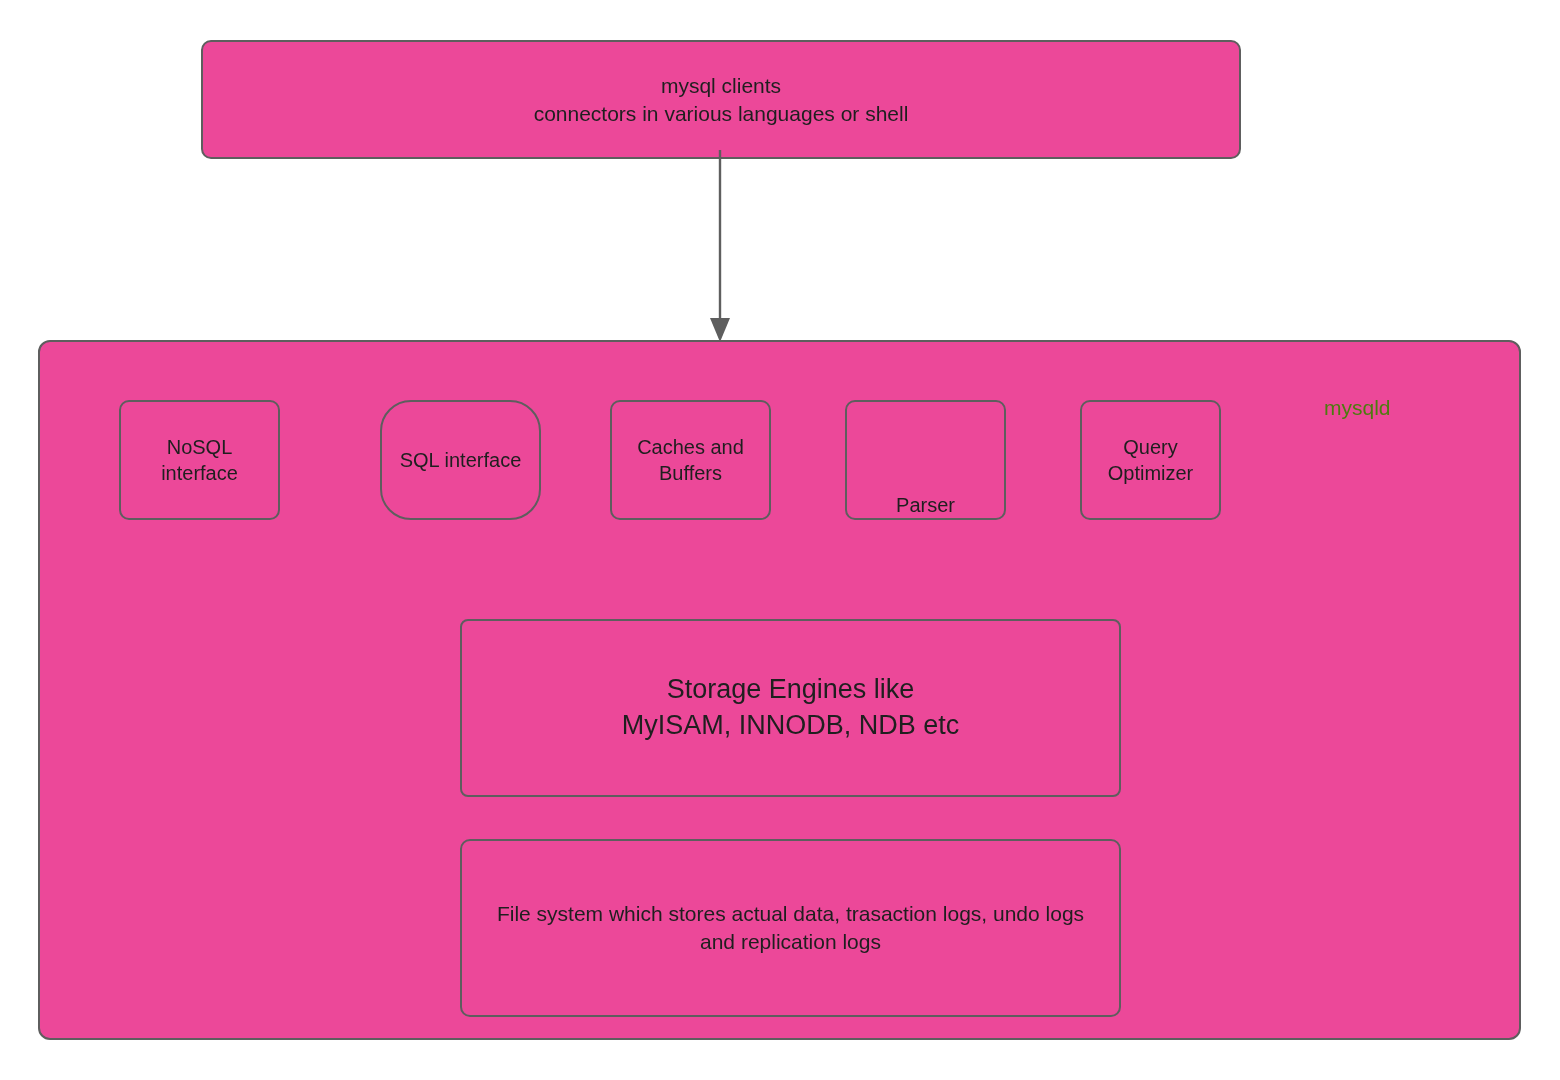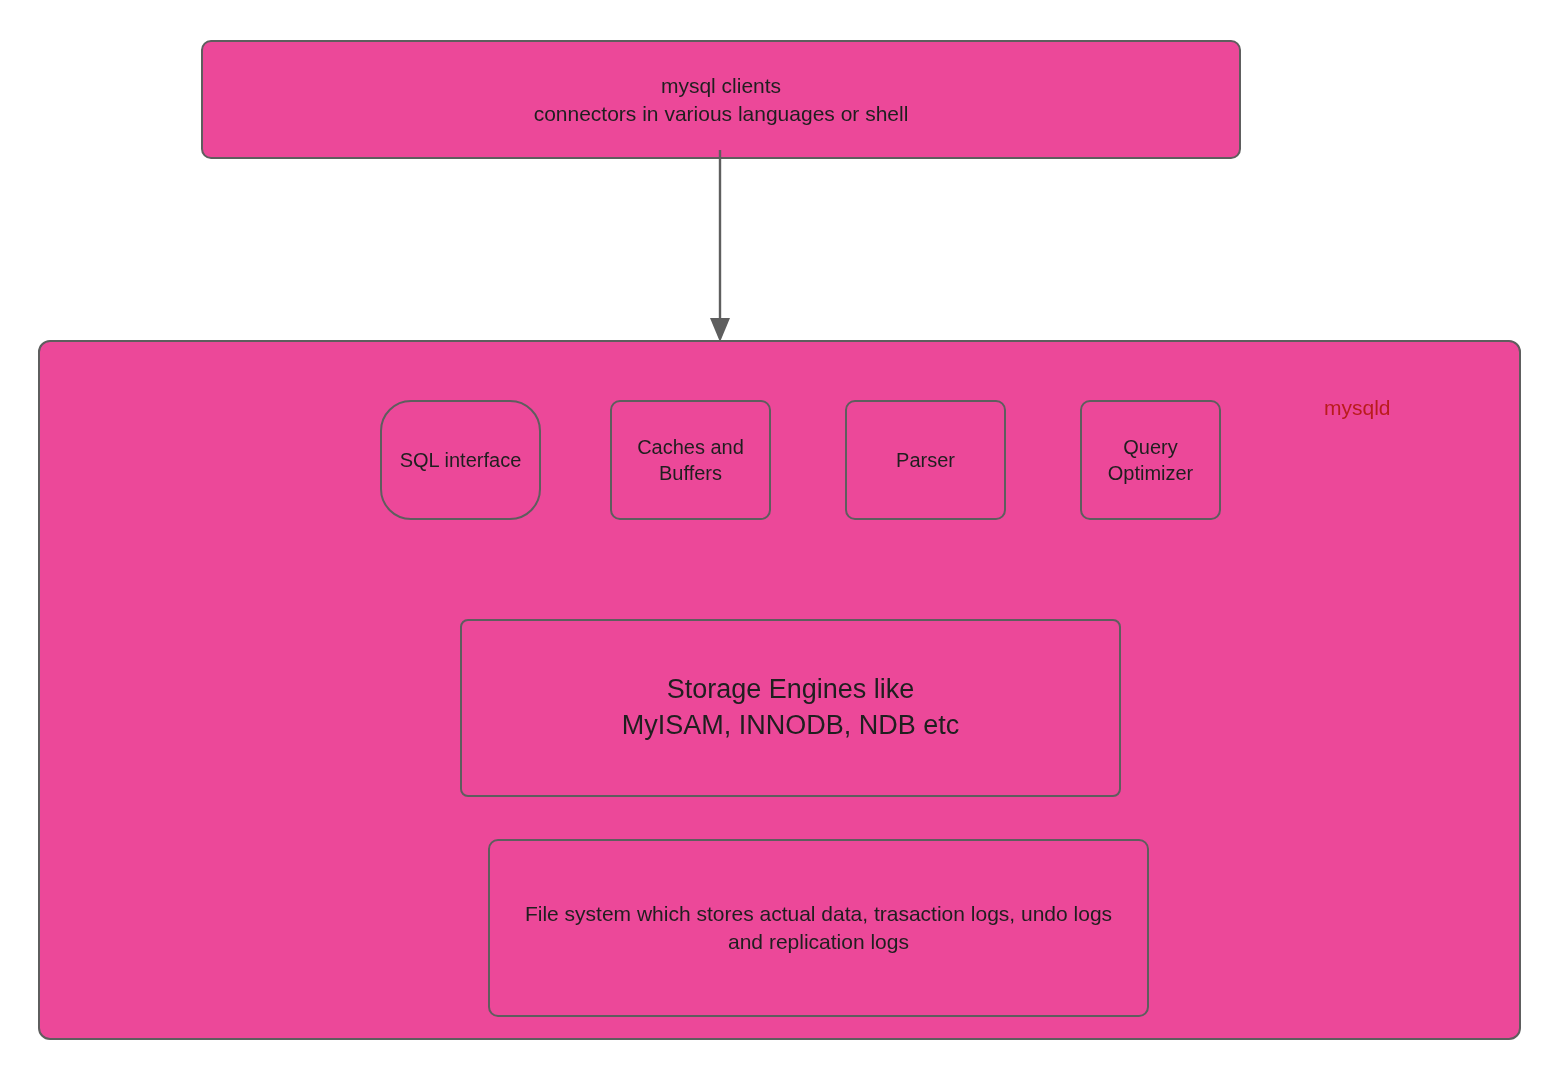--- a/index.html
+++ b/index.html
@@ -54,50 +54,49 @@
     width: 1483px;
     height: 700px;
     border-radius: 12px;
     display: block;
   }
   .mysqld-title {
     position: absolute;
     left: 1324px;
     top: 396px;
     font-size: 21px;
-    color: #b91c1c;
+    color: #4d7c0f;
     white-space: nowrap;
   }
   .row-node {
     top: 400px;
     height: 120px;
     font-size: 20px;
   }
   .n-nosql   { left: 119px;  width: 161px; }
   .n-sql     { left: 380px;  width: 161px; border-radius: 31px; }
   .n-caches  { left: 610px;  width: 161px; }
-  .n-parser  { left: 845px;  width: 161px; }
+  .n-parser  { left: 845px;  width: 161px; align-items: flex-end; }
   .n-qopt    { left: 1080px; width: 141px; }
 
   .storage-box {
     left: 460px;
     top: 619px;
     width: 661px;
     height: 178px;
     font-size: 27px;
     border-radius: 8px;
   }
   .fs-box {
     left: 460px;
     top: 839px;
     width: 661px;
     height: 178px;
     font-size: 21px;
     border-radius: 10px;
-    margin-left: 28px;
   }
 
   
   .connector {
     position: absolute;
     left: 660px;
     top: 150px;
     width: 130px;
     height: 200px;
     pointer-events: none;
@@ -115,20 +114,24 @@
 
   <svg class="connector" viewBox="0 0 130 200">
     <line x1="60" y1="0" x2="60" y2="181" stroke="#5e5e5e" stroke-width="2.4"></line>
     <polygon points="60,192 50,168 70,168" fill="#5e5e5e"></polygon>
   </svg>
 
   <div class="node mysqld-box"></div>
 
   <div class="mysqld-title">mysqld</div>
 
+  <div class="node row-node n-nosql">
+    <span class="label">NoSQL
+interface</span>
+  </div>
 
   <div class="node row-node n-sql">
     <span class="label">SQL interface</span>
   </div>
 
   <div class="node row-node n-caches">
     <span class="label">Caches and
 Buffers</span>
   </div>
 

